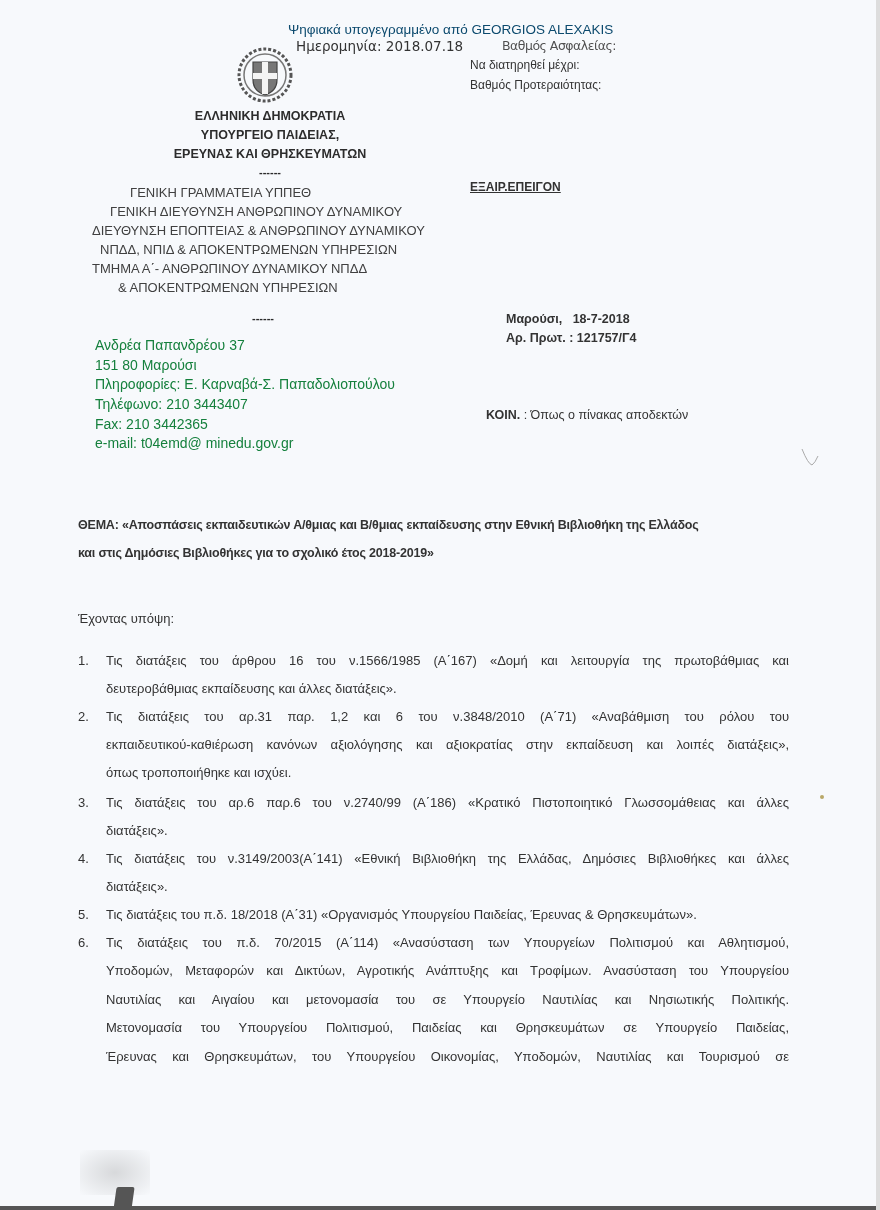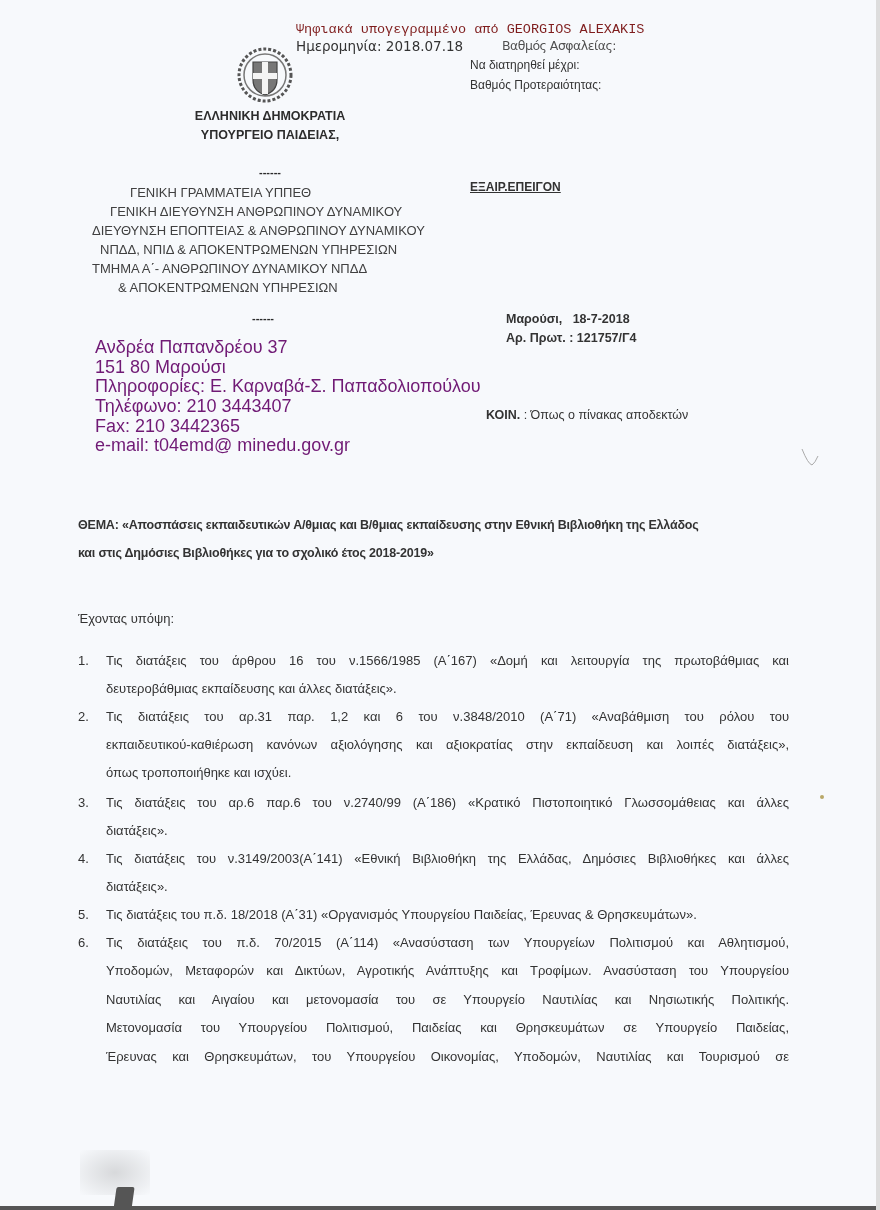--- a/index.html
+++ b/index.html
@@ -7,21 +7,21 @@
       width: 880px; height: 1210px; overflow: hidden;
       background: #f6f8fb;
       font-family: "Liberation Sans", "DejaVu Sans", sans-serif;
       color: #2a2a2a;
       position: relative;
     }
     .page { position: absolute; left: 0; top: 0; width: 880px; height: 1210px; background: #f7f9fc; }
     .abs { position: absolute; white-space: nowrap; }
 
     
-    .sig { left: 296px; top: 22px; font-family: Liberation Mono, monospace; font-size: 13.5px; color: #7f1d1d; line-height: 16px; }
+    .sig { left: 288px; top: 22px; font-family: Liberation Sans, sans-serif; font-size: 13.5px; color: #0c4a6e; line-height: 16px; }
     .sig-date { left: 296px; top: 38px; font-family: "DejaVu Sans", sans-serif; font-size: 13.5px; color: #333; line-height: 16px; }
     .sig-overlap { left: 474px; top: 38px; font-family: "DejaVu Sans", sans-serif; font-size: 12.5px; color: #333; line-height: 16px; letter-spacing: -0.5px; margin-left: 28px; }
 
     
     .rfield { font-size: 12px; color: #333; left: 470px; }
 
     
     .emblem { left: 237px; top: 47px; width: 56px; height: 56px; }
 
     .hdr-center { text-align: center; width: 320px; left: 110px; }
@@ -29,21 +29,21 @@
     .hdr-dash { font-size: 11px; font-weight: bold; }
     .org { font-size: 13px; color: #404040; text-align: left; }
 
     .urgent { left: 470px; top: 180px; font-size: 12px; font-weight: bold; text-decoration: underline; color: #333; }
 
     .place-date { left: 506px; top: 312px; font-size: 12.5px; font-weight: bold; color: #333; }
     .protocol { left: 506px; top: 331px; font-size: 12.5px; font-weight: bold; color: #333; }
     .koin { left: 486px; top: 408px; font-size: 12.5px; color: #333; }
     .koin b { font-weight: bold; }
 
-    .addr { left: 95px; font-size: 18px; color: #701a75; }
+    .addr { left: 95px; font-size: 14px; color: #15803d; }
 
     .subject { left: 78px; font-size: 12.5px; font-weight: bold; color: #333; letter-spacing: -0.2px; }
     .intro { left: 78px; top: 611px; font-size: 13px; color: #333; }
 
     .list-num { left: 78px; font-size: 13px; color: #333; }
     .line { left: 106px; font-size: 13px; color: #333; width: 683px; text-align: justify; text-align-last: justify; white-space: nowrap; }
     .line.last { text-align-last: left; }
 
     .stamp-mark { position: absolute; left: 115px; top: 1187px; width: 18px; height: 23px; background: #555; border-radius: 2px; transform: skewX(-8deg); }
     .stamp-smudge { position: absolute; left: 80px; top: 1150px; width: 70px; height: 45px; background: radial-gradient(ellipse at center, rgba(120,120,120,0.25), rgba(255,255,255,0)); }
@@ -71,20 +71,21 @@
       <circle cx="28" cy="28" r="26" fill="none" stroke="#555" stroke-width="3" stroke-dasharray="3 2"></circle>
       <circle cx="28" cy="28" r="21" fill="none" stroke="#777" stroke-width="1.5"></circle>
       <path d="M16 15 H40 V33 Q40 44 28 48 Q16 44 16 33 Z" fill="#777" stroke="#444" stroke-width="1.2"></path>
       <rect x="25" y="15" width="6" height="32" fill="#f4f4f4"></rect>
       <rect x="16" y="26" width="24" height="6" fill="#f4f4f4"></rect>
     </svg>
   </div>
 
   <div class="abs hdr-center hdr-bold" style="top:109px;">ΕΛΛΗΝΙΚΗ ΔΗΜΟΚΡΑΤΙΑ</div>
   <div class="abs hdr-center hdr-bold" style="top:128px;">ΥΠΟΥΡΓΕΙΟ  ΠΑΙΔΕΙΑΣ,</div>
+  <div class="abs hdr-center hdr-bold" style="top:147px;">ΕΡΕΥΝΑΣ  ΚΑΙ ΘΡΗΣΚΕΥΜΑΤΩΝ</div>
   <div class="abs hdr-center hdr-dash" style="top:166px;">------</div>
 
   <div class="abs org" style="top:185px; left:130px; width:260px;">ΓΕΝΙΚΗ ΓΡΑΜΜΑΤΕΙΑ ΥΠΠΕΘ</div>
   <div class="abs org" style="top:204px; left:110px; width:330px;">ΓΕΝΙΚΗ ΔΙΕΥΘΥΝΣΗ ΑΝΘΡΩΠΙΝΟΥ ΔΥΝΑΜΙΚΟΥ</div>
   <div class="abs org" style="top:223px; left:92px; width:360px;">ΔΙΕΥΘΥΝΣΗ ΕΠΟΠΤΕΙΑΣ &amp; ΑΝΘΡΩΠΙΝΟΥ ΔΥΝΑΜΙΚΟΥ</div>
   <div class="abs org" style="top:242px; left:100px; width:355px;">ΝΠΔΔ, ΝΠΙΔ &amp; ΑΠΟΚΕΝΤΡΩΜΕΝΩΝ ΥΠΗΡΕΣΙΩΝ</div>
   <div class="abs org" style="top:261px; left:92px; width:320px;">ΤΜΗΜΑ Α΄- ΑΝΘΡΩΠΙΝΟΥ ΔΥΝΑΜΙΚΟΥ ΝΠΔΔ</div>
   <div class="abs org" style="top:280px; left:118px; width:300px;">&amp; ΑΠΟΚΕΝΤΡΩΜΕΝΩΝ ΥΠΗΡΕΣΙΩΝ</div>
   <div class="abs hdr-dash" style="top:312px; left:252px;">------</div>
 

